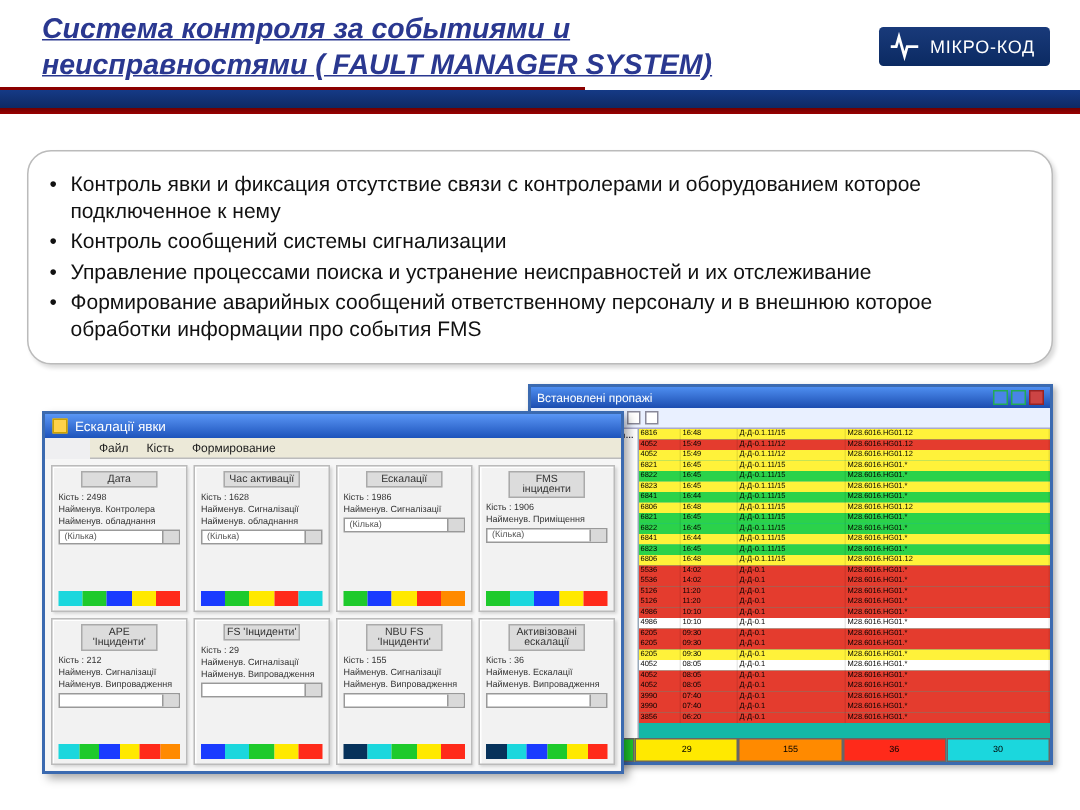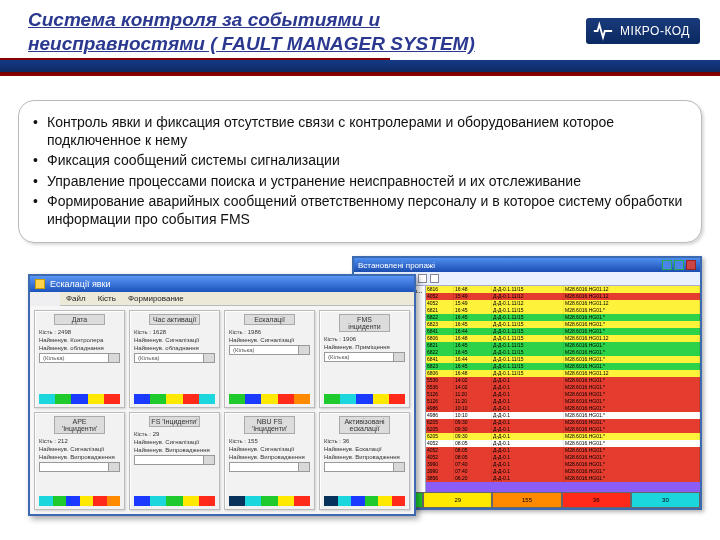--- a/index.html
+++ b/index.html
@@ -69,21 +69,21 @@
   
   .shots {
     position: absolute; left: 28px; right: 18px; top: 256px; bottom: 10px;
   }
 
   
   .winB {
     position: absolute; right: 0; top: 0;
     width: 350px; height: 254px;
     border: 2px solid #3b6ab0;
-    background: #8b5cf6;
+    background: #14b8a6;
     box-shadow: 2px 2px 4px rgba(0,0,0,.3);
     font-size: 6px;
     overflow: hidden;
   }
   .winB .titlebar{
     height: 14px; background: linear-gradient(#4e8ef0,#1c4db0);
     color:#fff; display:flex; align-items:center; padding:0 4px;
     font-size: 8px; justify-content: space-between;
   }
   .winB .toolbar{
@@ -213,23 +213,23 @@
     </svg>
     <span>МІКРО-КОД</span>
   </div>
   <div class="hdr-band-left"></div>
   <div class="hdr-band"></div>
 </div>
 
 <div class="box">
   <ul>
     <li>Контроль явки и фиксация отсутствие связи с контролерами и оборудованием которое подключенное к нему</li>
-    <li>Фиксация сообщений системы сигнализации</li>
+    <li>Контроль сообщений системы сигнализации</li>
     <li>Управление процессами поиска и устранение неисправностей и их отслеживание</li>
-    <li>Формирование аварийных сообщений ответственному персоналу и в которое систему обработки  информации про события FMS</li>
+    <li>Формирование аварийных сообщений ответственному персоналу и в внешнюю которое обработки  информации про события FMS</li>
   </ul>
 </div>
 
 <div class="shots">
 
   <div class="winB">
     <div class="titlebar">
       <span>Встановлені пропажі</span>
       <div class="winctrls">
         <div></div>

